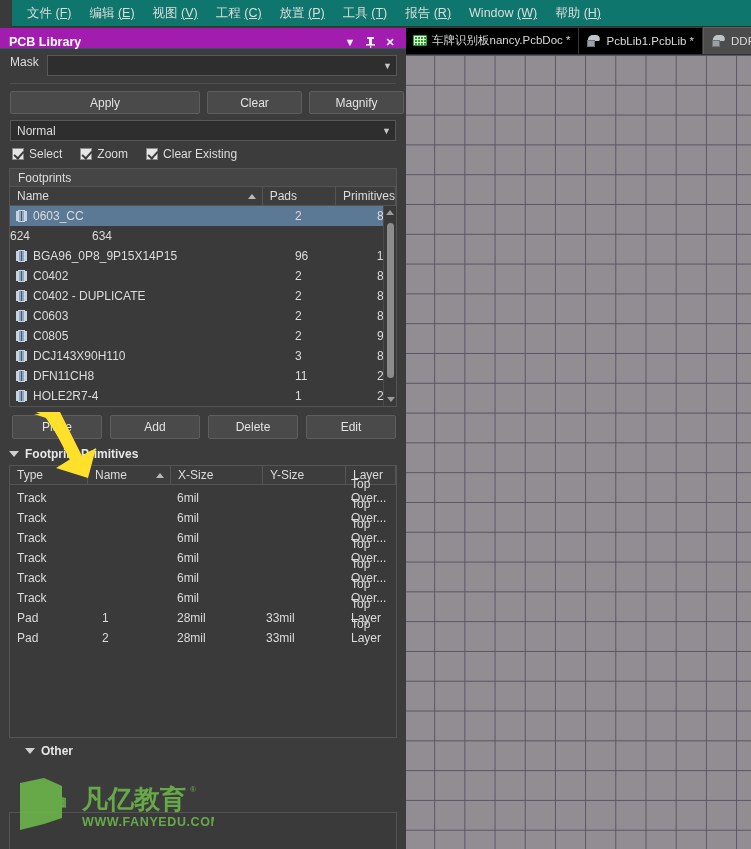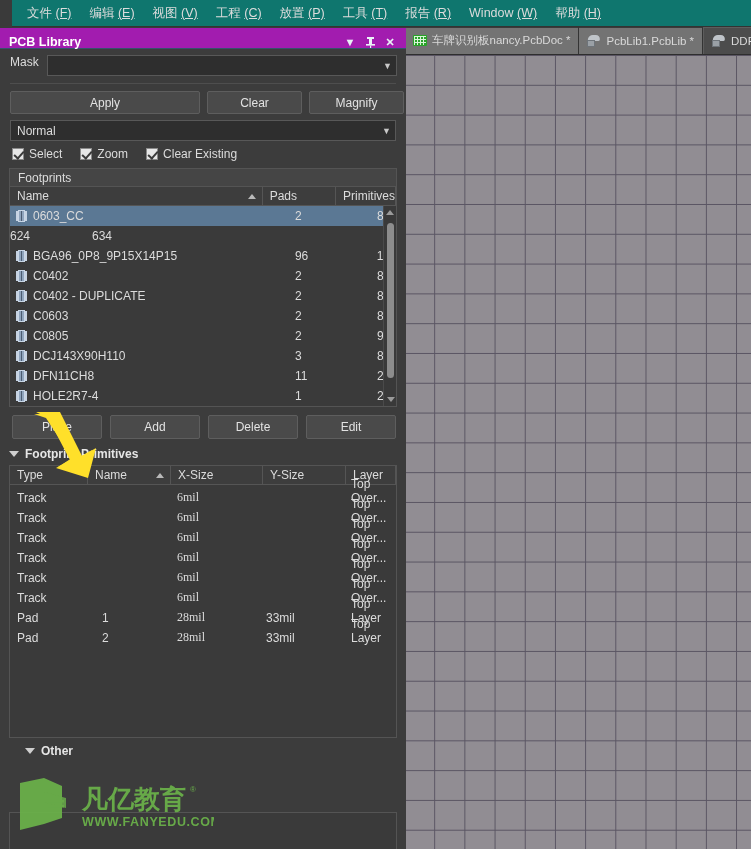--- a/index.html
+++ b/index.html
@@ -41,21 +41,21 @@
     background-image:
       linear-gradient(to right, #5a5563 1px, transparent 1px),
       linear-gradient(to bottom, #5a5563 1px, transparent 1px);
     background-size: 30.2px 29.8px;
     background-position: -1px 0px;
   }
 
   
   .tabstrip {
     position: absolute; left: 405px; top: 28px; width: 346px; height: 27px;
-    background: #737373; display: flex; align-items: flex-end;
+    background: #000000; display: flex; align-items: flex-end;
     border-bottom: 1px solid #2e2e2e;
   }
   .doc-tab {
     display: flex; align-items: center; gap: 5px;
     height: 27px; padding: 0 8px;
     font-size: 11.5px; color: #d9d9d9; white-space: nowrap;
     border-right: 1px solid #343434;
     cursor: default;
   }
   .doc-tab.active {
@@ -255,21 +255,21 @@
   .prim-box {
     margin: 0 9px 0 9px; border: 1px solid #545454; background: #3a3a3a;
     height: 273px; overflow: hidden;
   }
   .prim-row {
     display: flex; align-items: flex-end; height: 20px;
     font-size: 12px; color: #dcdcdc; cursor: default;
   }
   .prim-row .p-type { width: 78px; padding-left: 7px; }
   .prim-row .p-name { width: 83px; padding-left: 14px; }
-  .prim-row .p-x    { width: 92px; padding-left: 6px; font-family: Liberation Serif, serif; }
+  .prim-row .p-x    { width: 92px; padding-left: 6px; }
   .prim-row .p-y    { width: 83px; padding-left: 3px; }
   .prim-row .p-layer{ flex: 1; padding-left: 5px; }
 
   .other-box {
     position: absolute; left: 9px; top: 812px; width: 388px; height: 40px;
     border: 1px solid #545454; background: #3a3a3a;
   }
 
   
   .watermark {

